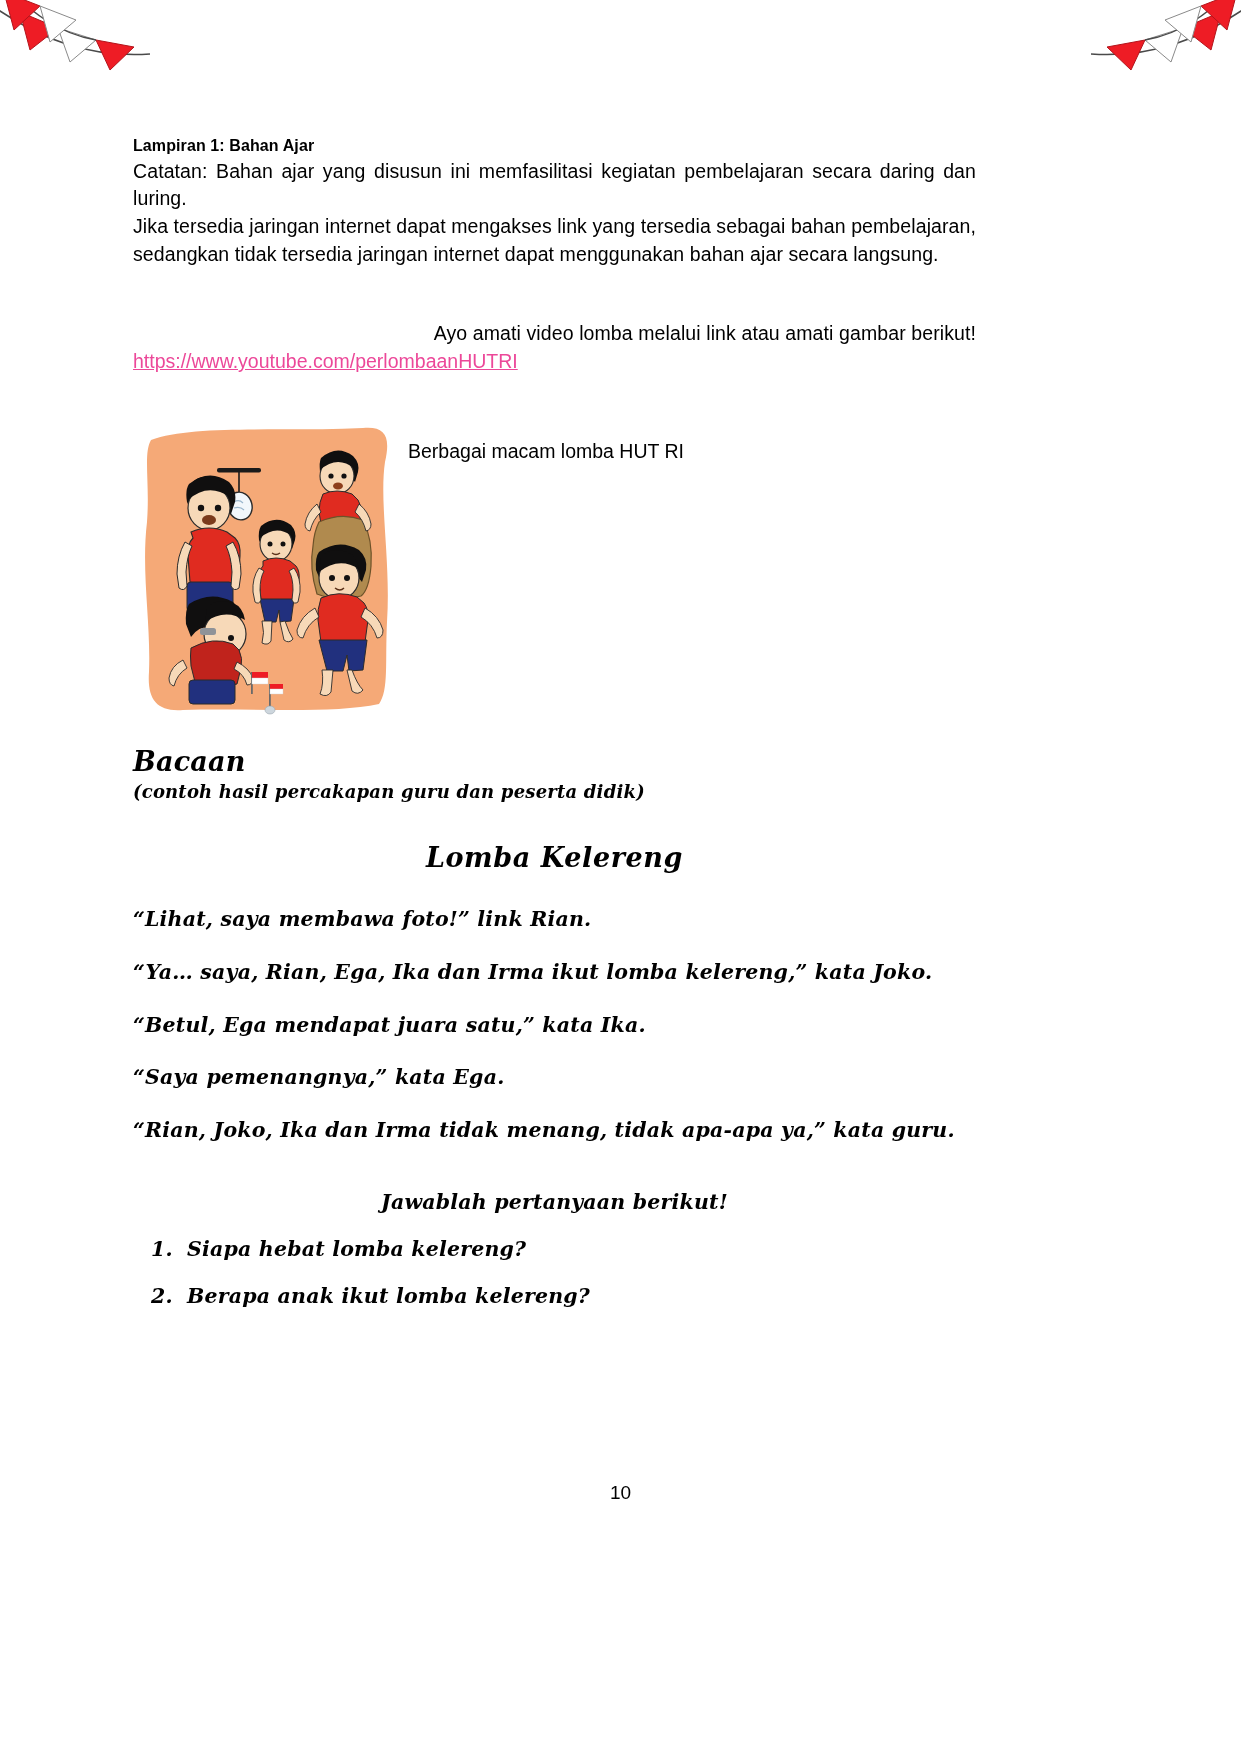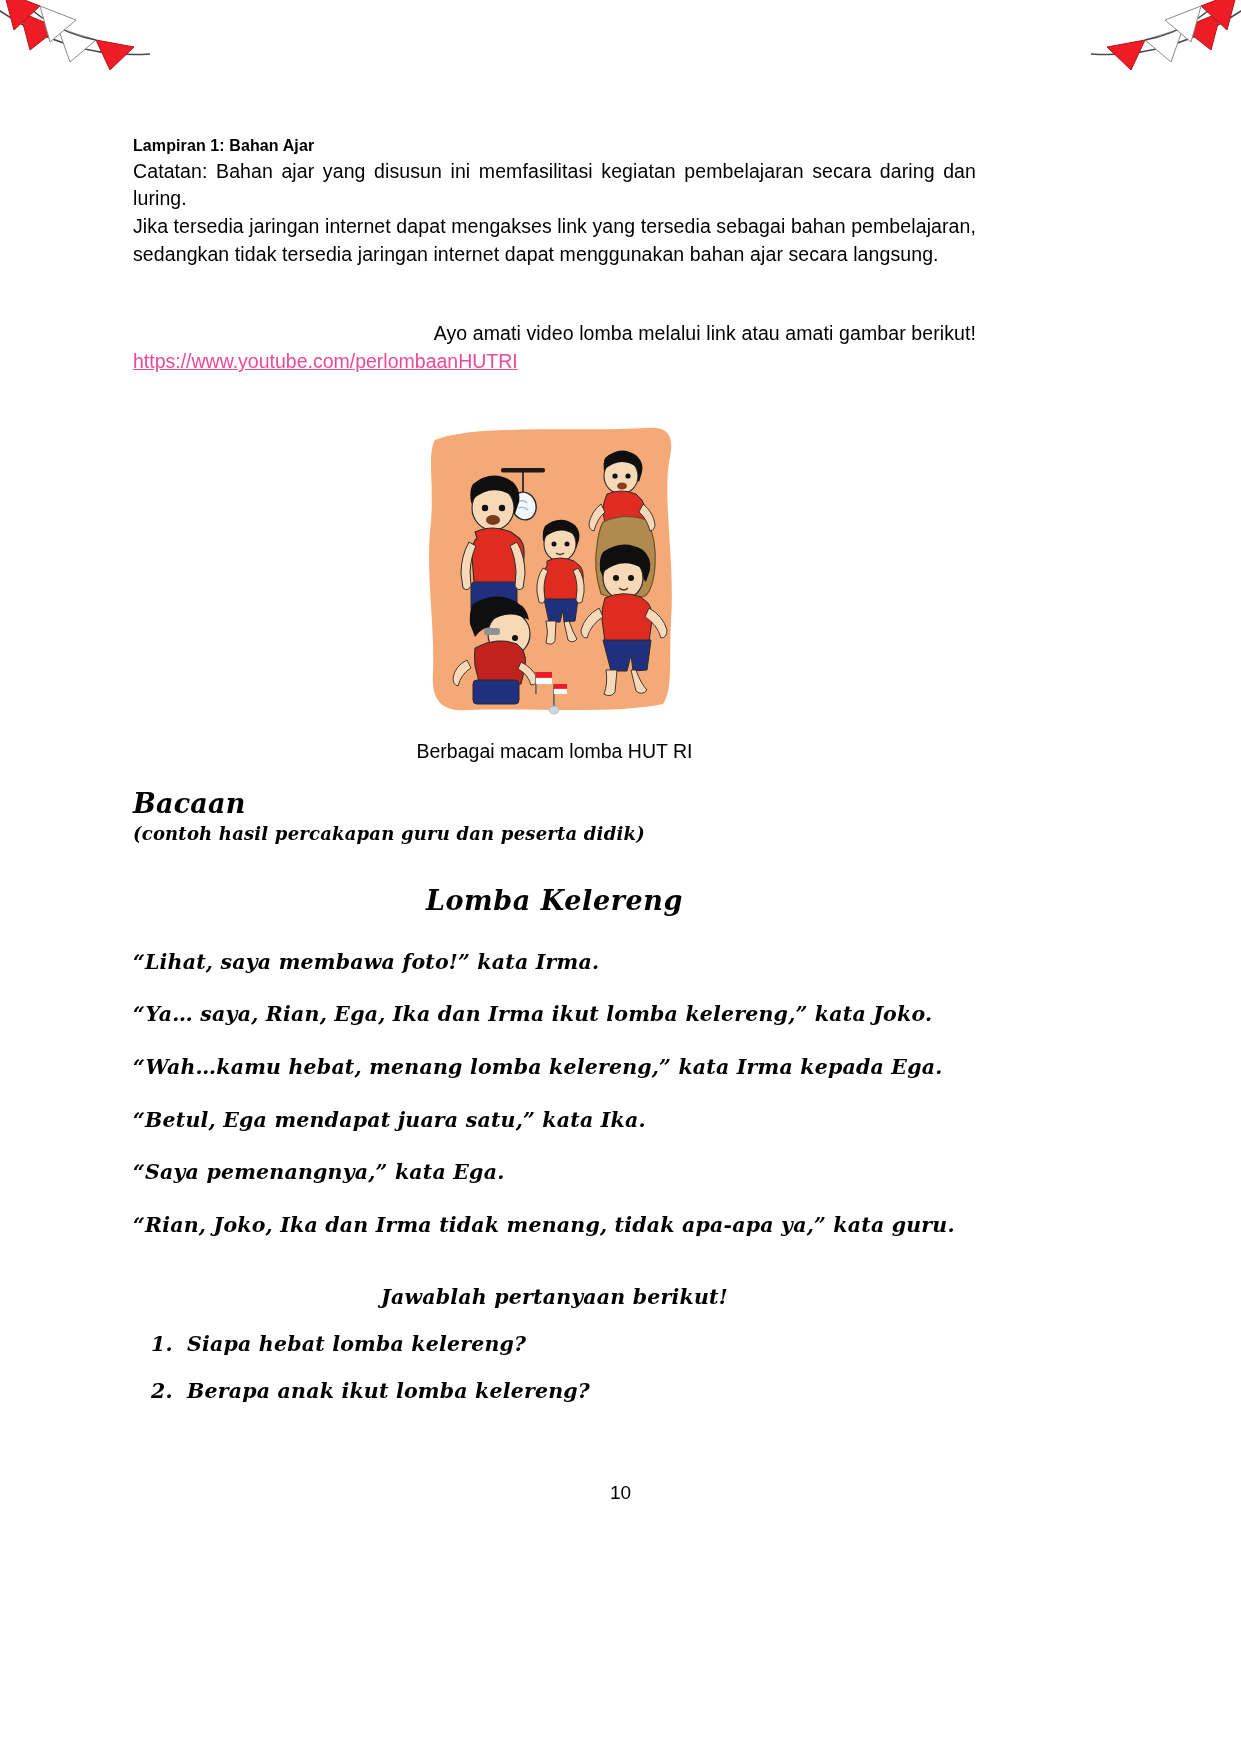--- a/index.html
+++ b/index.html
@@ -46,22 +46,21 @@
     line-height:1.42;
     color:#ec4899;
     text-decoration:underline;
     display:inline-block;
   }
 
   
   .figure{
     margin-top:46px;
     display:flex;
-    flex-direction:column;
-    align-items:center;
+    flex-direction:row;
   }
   .illus-wrap{
     position:relative;
     width:275px;height:300px;
   }
   .illus{
     position:absolute;inset:0;
   }
   .caption{
     margin-top:17px;
@@ -270,23 +269,22 @@
       </div>
       <div class="caption">Berbagai macam lomba HUT RI</div>
     </div>
 
     
     <div class="script bacaan-title">Bacaan</div>
     <div class="script bacaan-sub">(contoh hasil percakapan guru dan peserta didik)</div>
 
     <div class="script story-title">Lomba Kelereng</div>
 
-    <div class="script dialog first">“Lihat, saya membawa foto!” kata Irma.</div>
+    <div class="script dialog first">“Lihat, saya membawa foto!” link Rian.</div>
     <div class="script dialog">“Ya… saya, Rian, Ega, Ika dan Irma ikut lomba kelereng,”  kata Joko.</div>
-    <div class="script dialog">“Wah…kamu hebat, menang lomba kelereng,” kata Irma kepada Ega.</div>
     <div class="script dialog">“Betul, Ega mendapat juara satu,” kata Ika.</div>
     <div class="script dialog">“Saya pemenangnya,” kata Ega.</div>
     <div class="script dialog">“Rian, Joko, Ika dan Irma tidak menang, tidak apa-apa ya,” kata guru.</div>
 
     
     <div class="script q-head">Jawablah pertanyaan berikut!</div>
     <ol class="q-list">
       <li class="script q-item">
         <span class="q-num">1.</span>
         <span>Siapa hebat lomba kelereng?</span>

